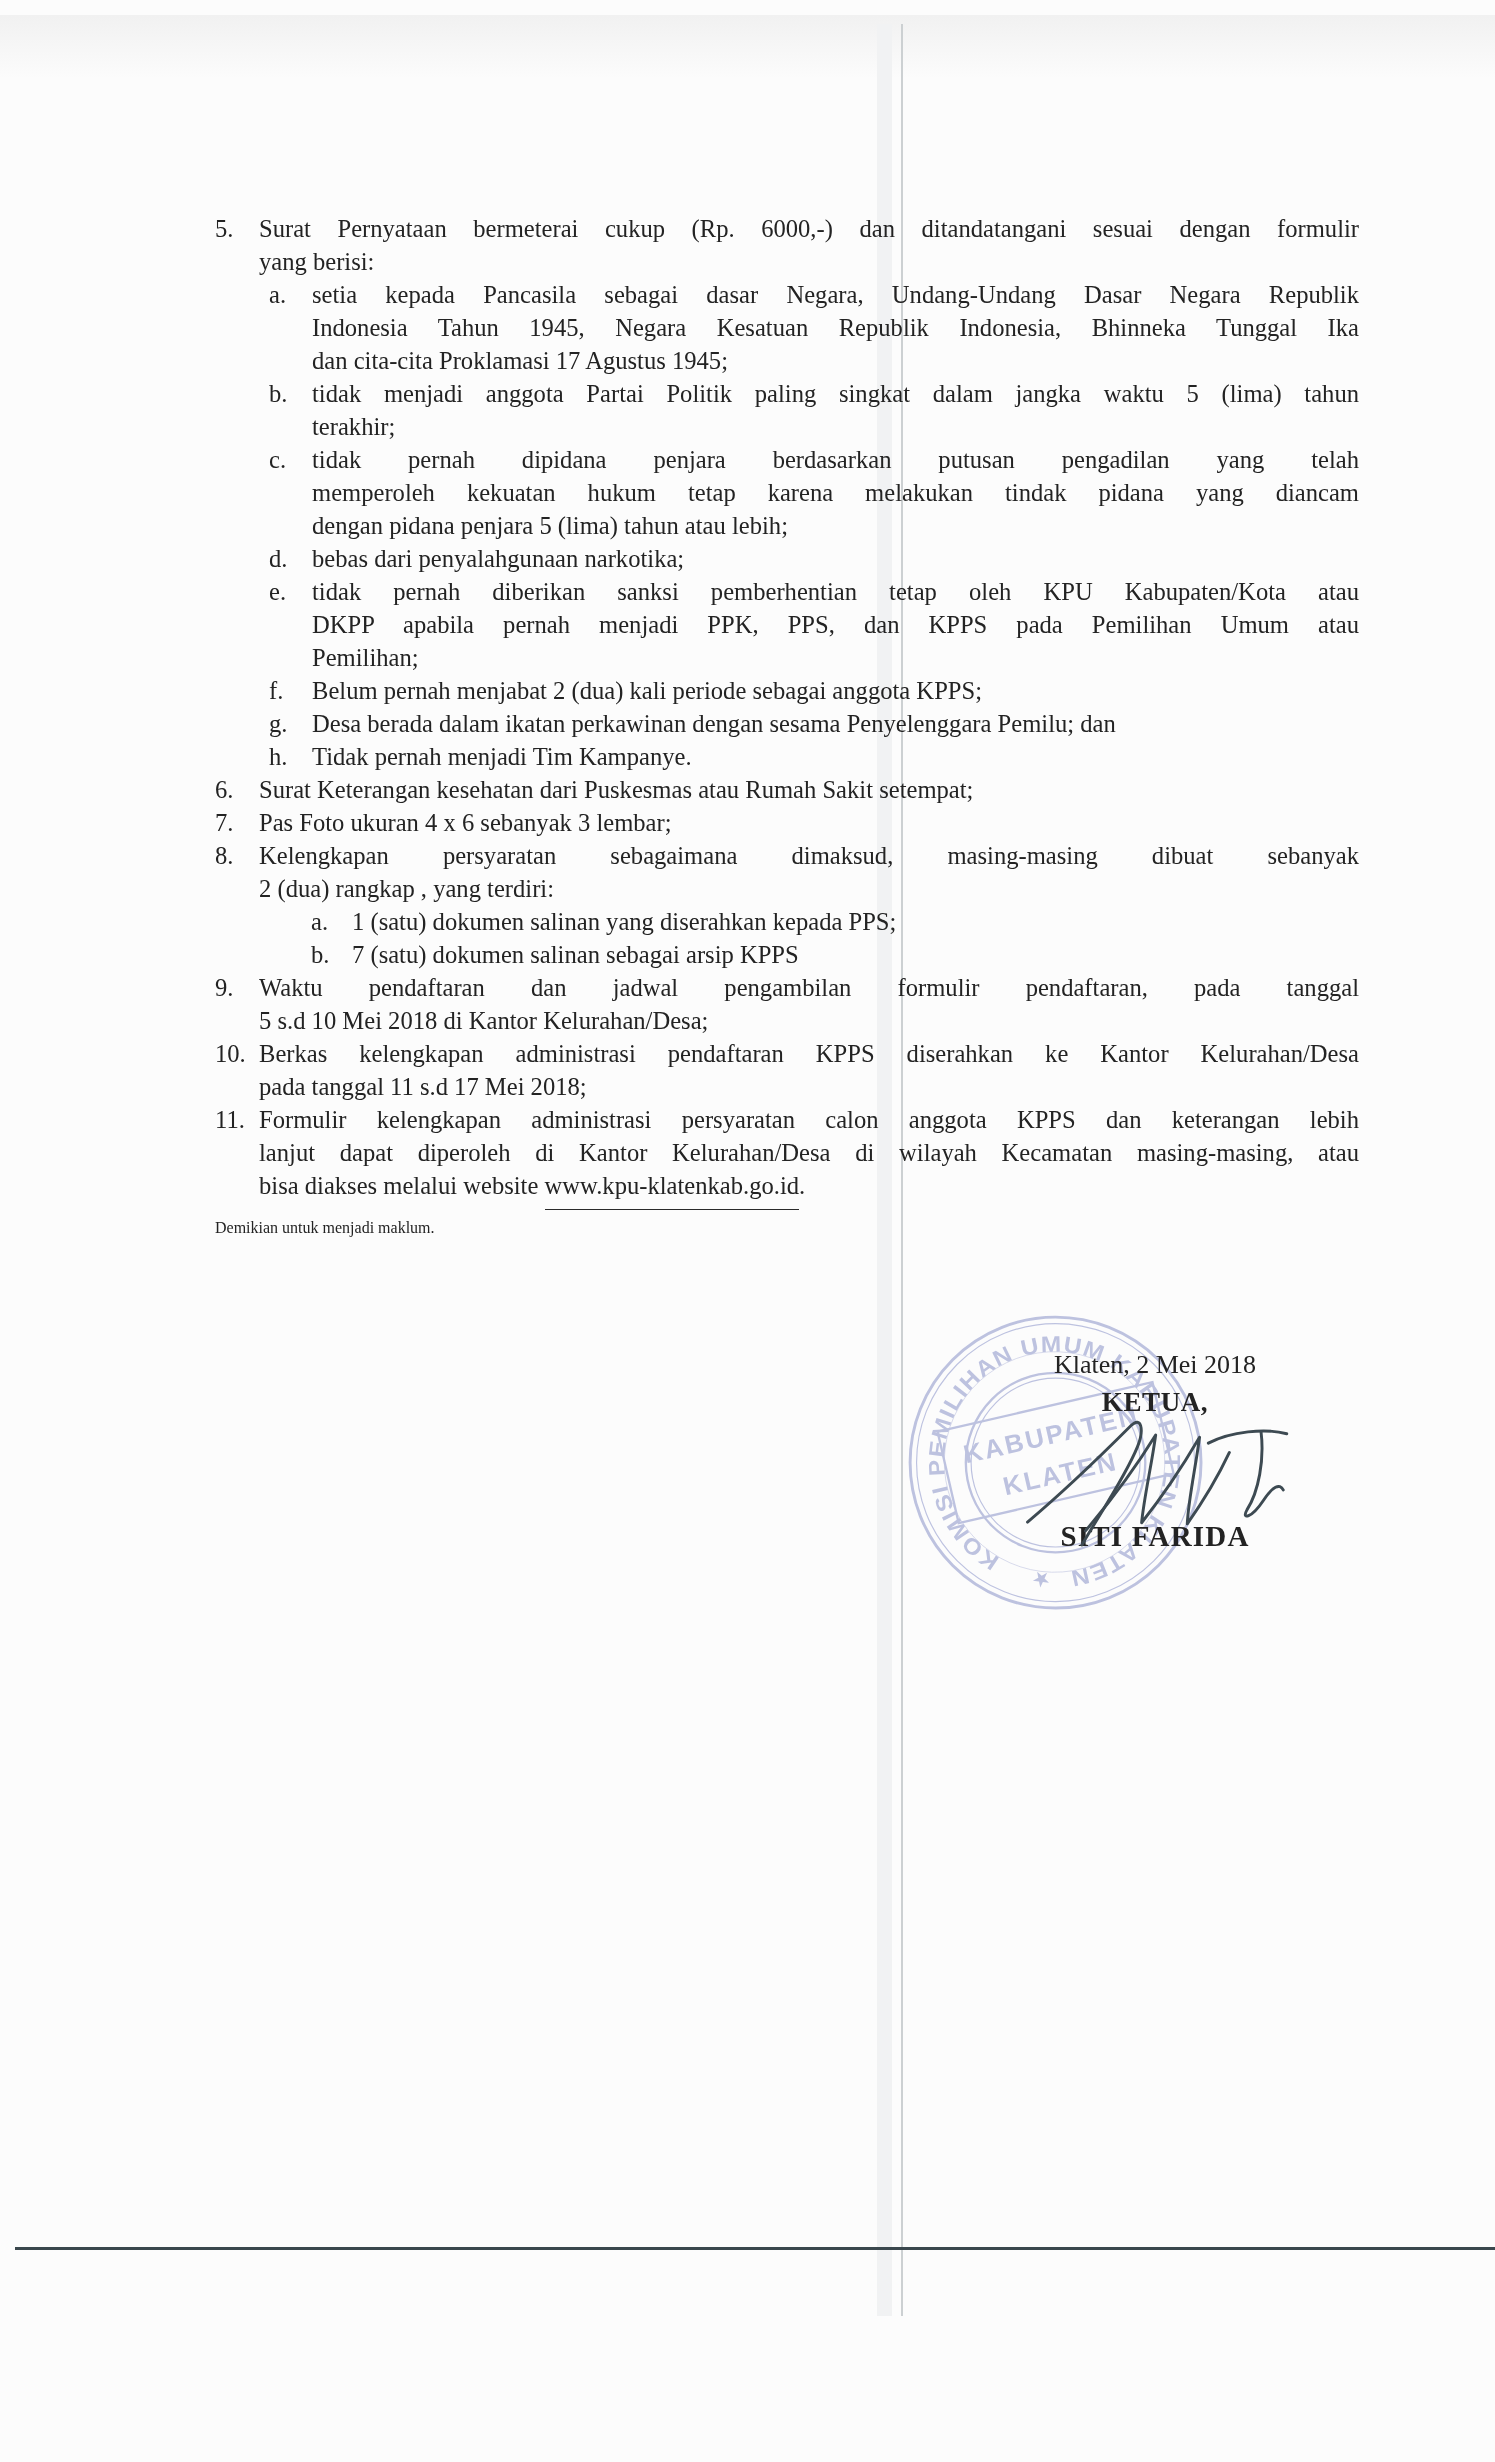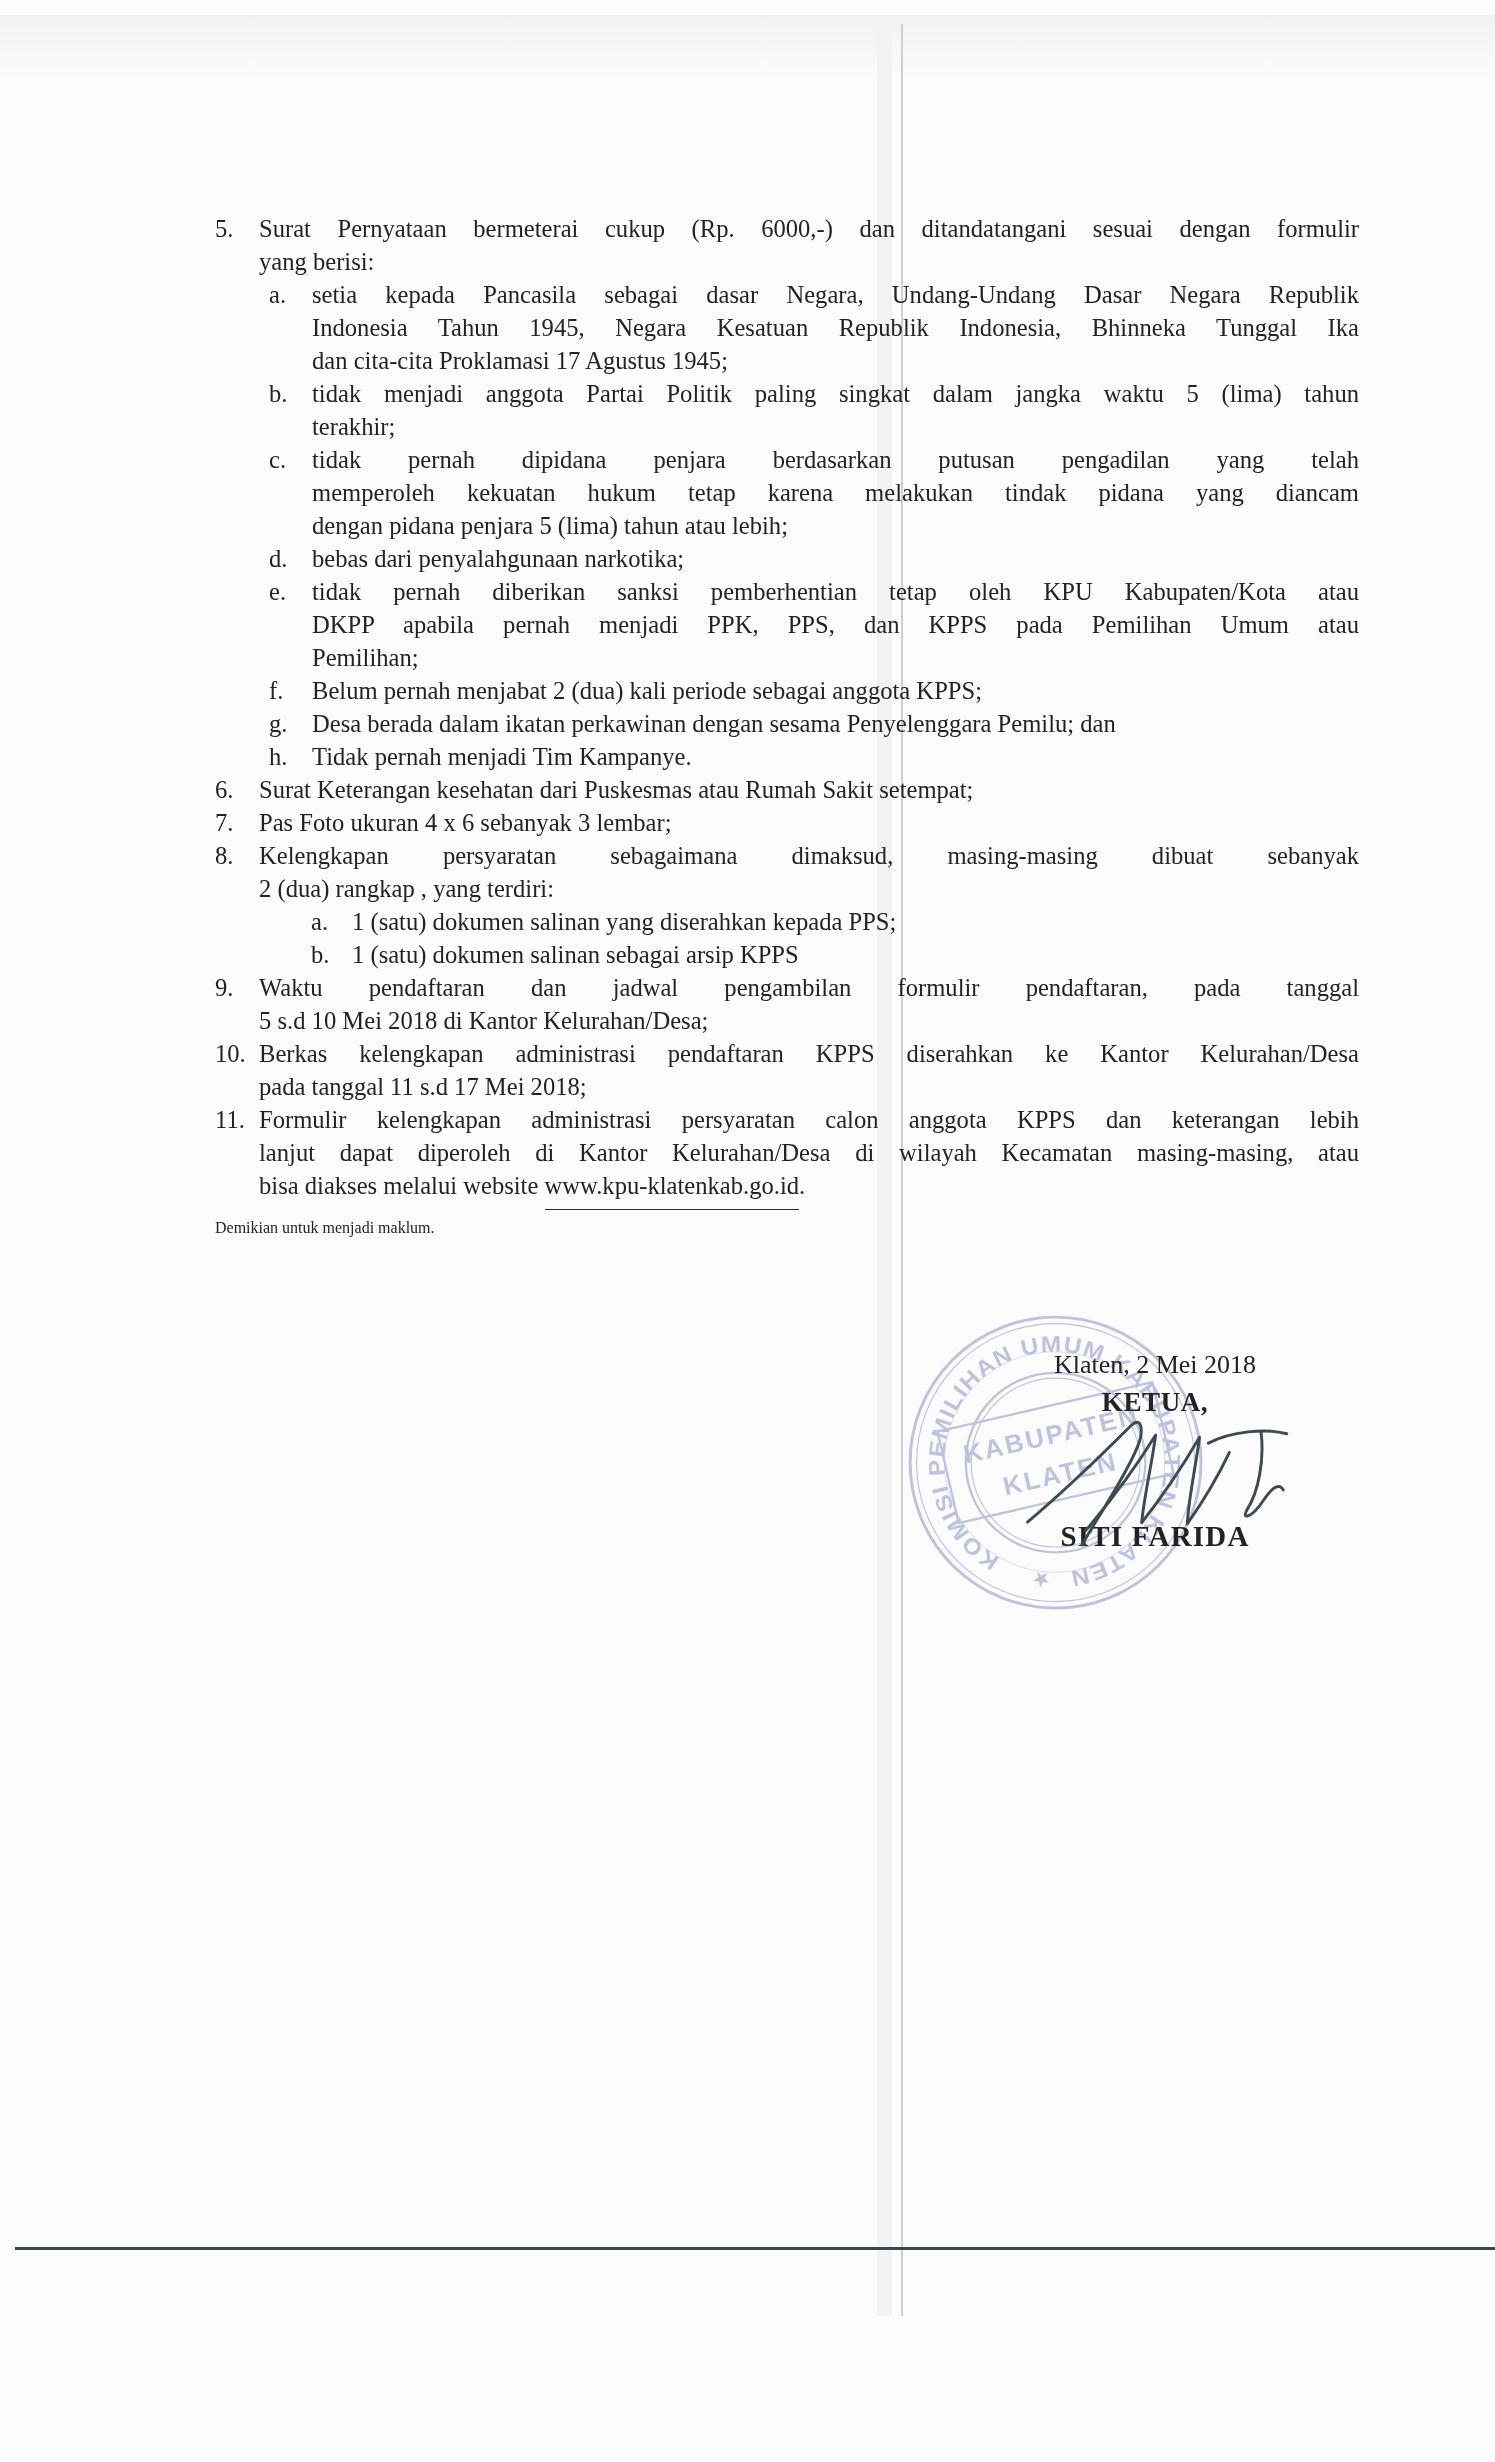--- a/index.html
+++ b/index.html
@@ -133,21 +133,21 @@
         <span class="num">8.</span>
         <div class="itxt">
           <div class="ln jl">Kelengkapan persyaratan sebagaimana dimaksud, masing-masing dibuat sebanyak</div>
           <div class="ln">2 (dua) rangkap , yang terdiri:</div>
           <div class="sub-item deep">
             <span class="letter">a.</span>
             <div class="ln">1 (satu) dokumen salinan yang diserahkan kepada PPS;</div>
           </div>
           <div class="sub-item deep">
             <span class="letter">b.</span>
-            <div class="ln">1 (satu) dokumen salinan sebagai arsip KPPS</div>
+            <div class="ln">7 (satu) dokumen salinan sebagai arsip KPPS</div>
           </div>
         </div>
       </div>
       <div class="item">
         <span class="num">9.</span>
         <div class="itxt">
           <div class="ln jl">Waktu pendaftaran dan jadwal pengambilan formulir pendaftaran, pada tanggal</div>
           <div class="ln">5 s.d 10 Mei 2018 di Kantor Kelurahan/Desa;</div>
         </div>
       </div>

